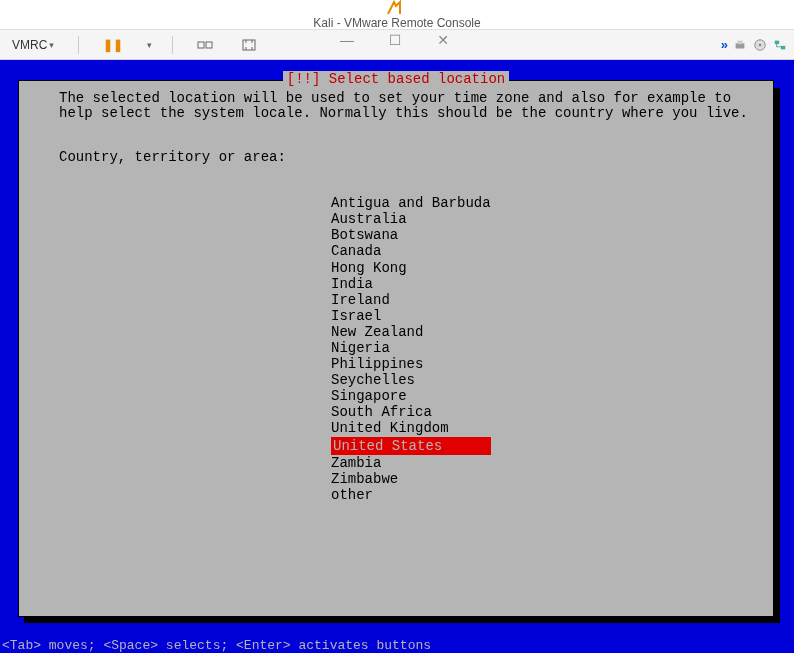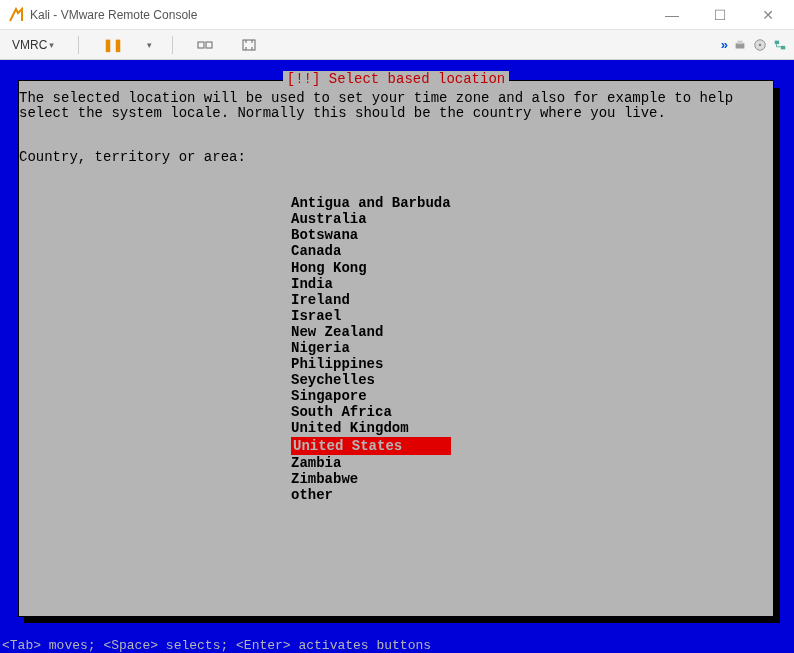--- a/index.html
+++ b/index.html
@@ -11,20 +11,21 @@
       overflow: hidden;
       font-size: 13px;
     }
     .titlebar {
       height: 30px;
       background: white;
       display: flex;
       align-items: center;
       padding: 0 8px;
       border-bottom: 1px solid #e0e0e0;
+      flex-direction: column;
     }
     .titlebar-icon {
       width: 16px; height: 16px;
       display: inline-flex;
       align-items: center;
       margin-right: 6px;
     }
     .title-text { color: #555; font-size: 12px; flex: 1; }
     .win-controls { display: flex; gap: 20px; margin-right: 4px; }
     .win-btn {
@@ -89,28 +90,28 @@
       height: 0;
     }
     .box-header span {
       background: #b5b5b5;
       color: #c00000;
       padding: 0 4px;
       font-weight: normal;
     }
     .box-inner {
       padding: 6px 0 12px;
+      margin-left: 40px;
     }
     .intro-text { line-height: 1.1; margin-top: 4px; }
     .intro-text p { margin: 0; }
     .loc-list {
       margin-top: 30px;
       margin-left: 272px;
       line-height: 1.15;
-      font-weight: bold;
     }
     .loc-item { white-space: pre; }
     .loc-selected-wrap {
       display: inline-block;
       border: 2px solid #e00000;
       background: #f97316;
       padding: 0;
       line-height: 1;
       width: 160px;
     }

